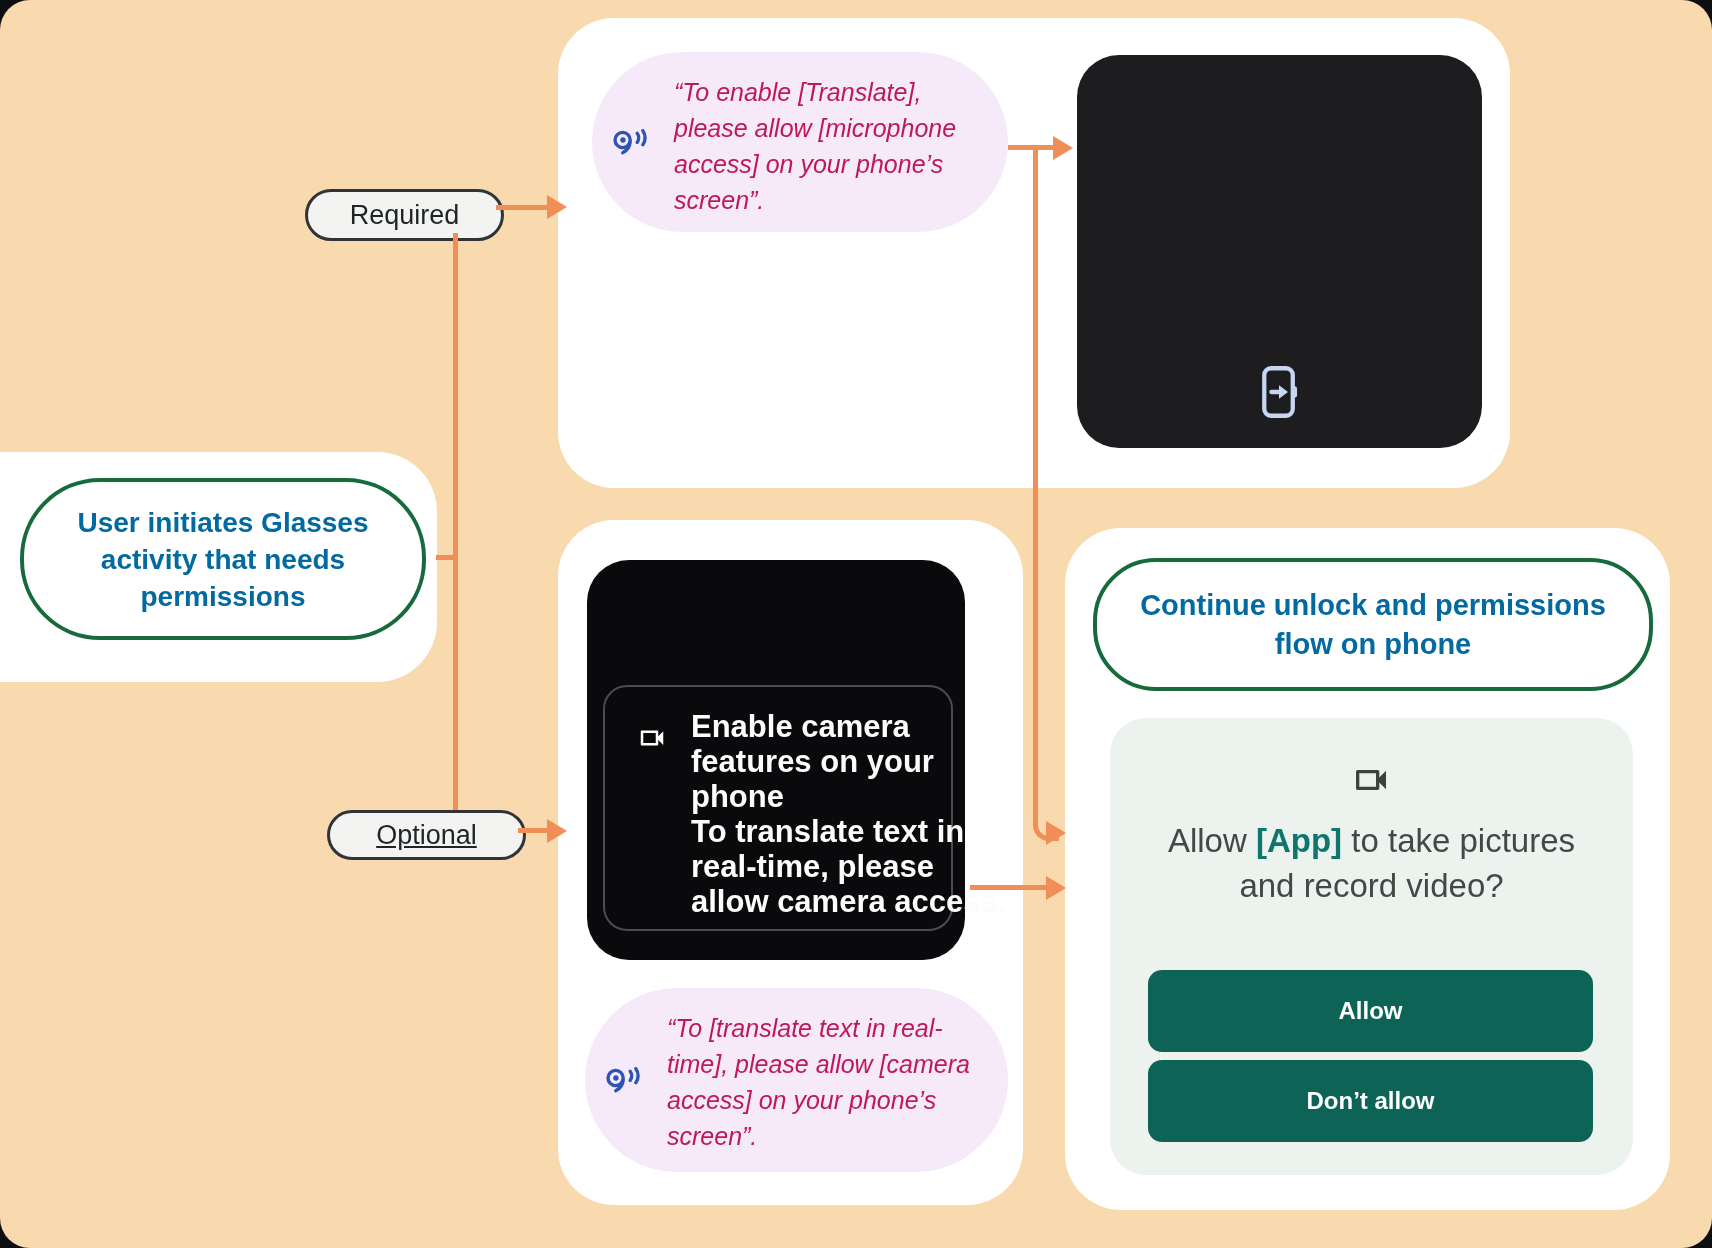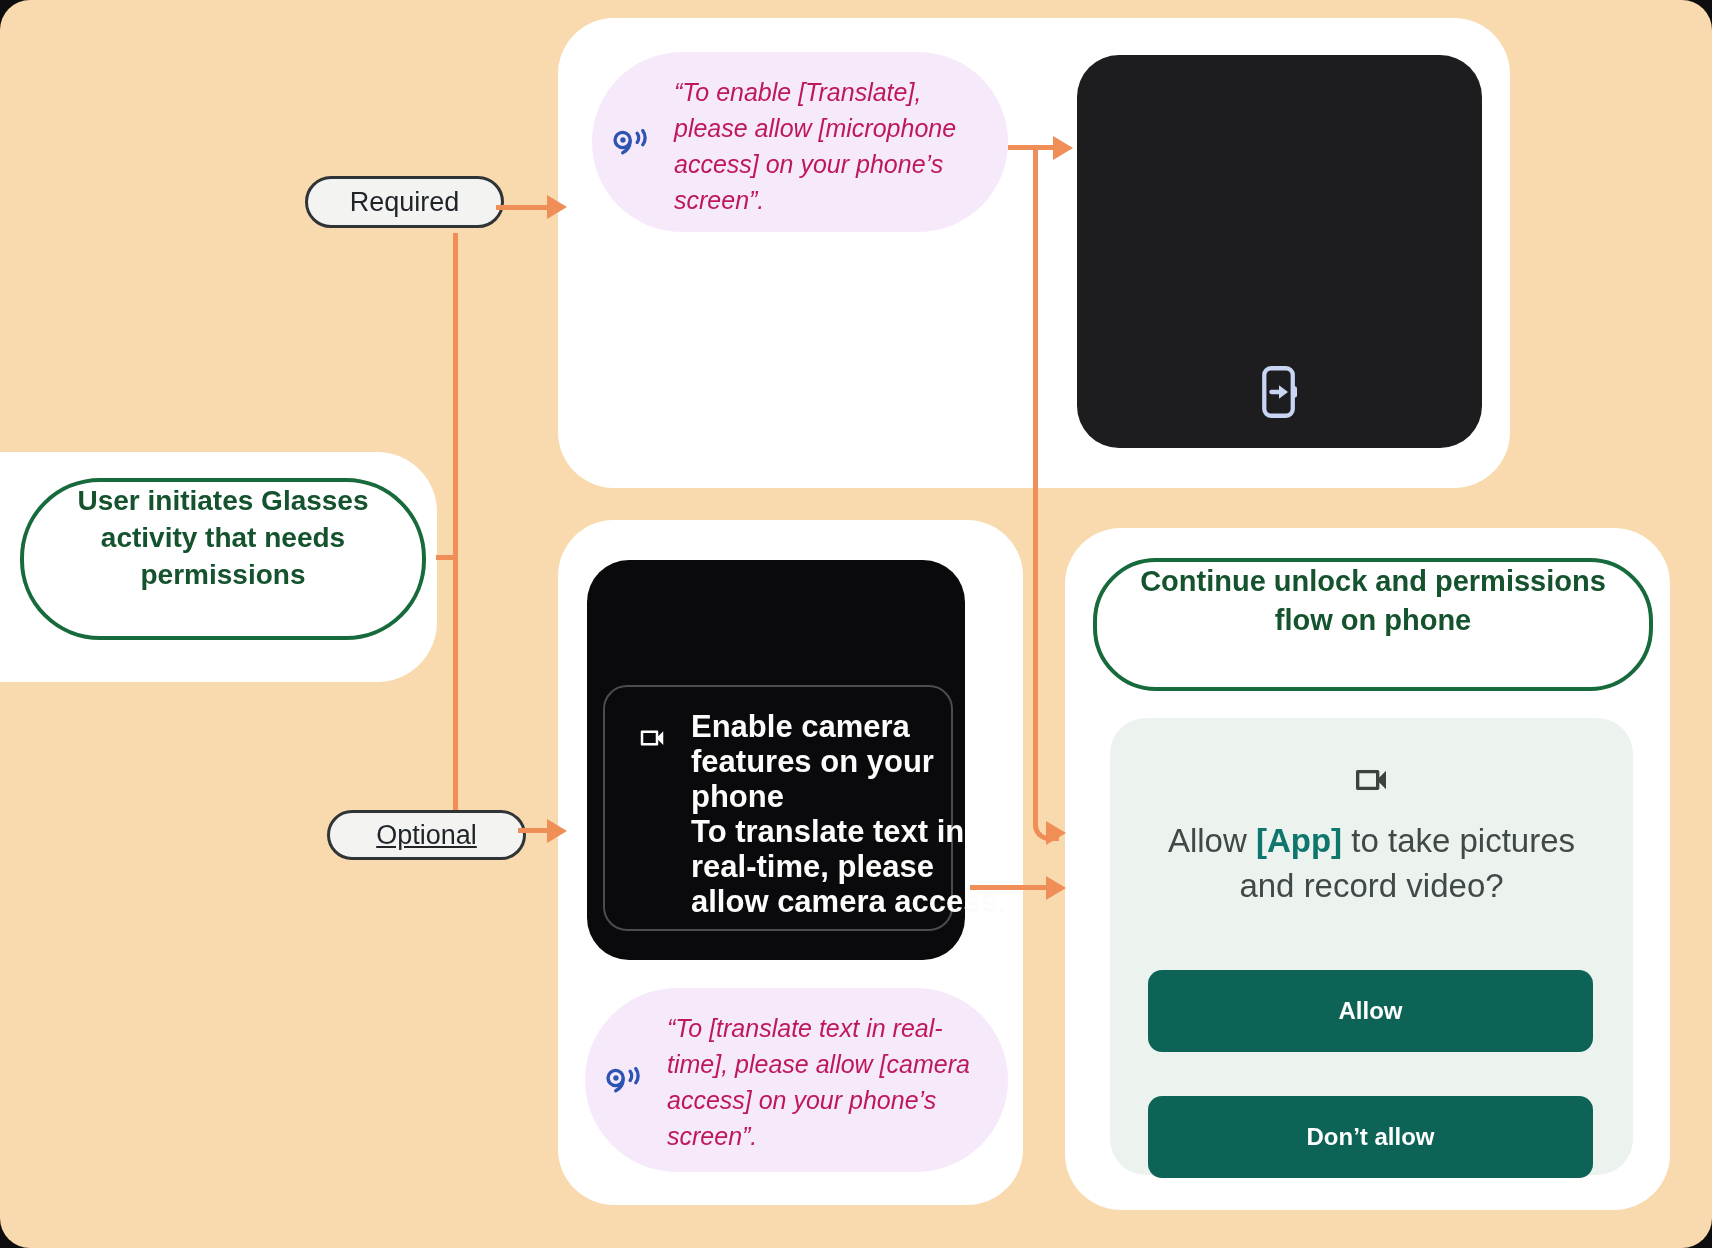--- a/index.html
+++ b/index.html
@@ -10,34 +10,34 @@
   }
   .card{position:absolute;background:#ffffff;border-radius:56px;z-index:1;}
   #top-card{left:558px;top:18px;width:952px;height:470px;}
   #mid-card{left:558px;top:520px;width:465px;height:685px;}
   #right-card{left:1065px;top:528px;width:605px;height:682px;}
   #left-card{left:-60px;top:452px;width:497px;height:230px;border-radius:60px;}
 
   
   .green-pill{
     position:absolute;background:#ffffff;border:4px solid #176A3B;border-radius:80px;
-    display:flex;flex-direction:column;align-items:center;
-    color:#14532d;font-weight:700;text-align:center;z-index:2;
+    display:flex;flex-direction:column;align-items:center;justify-content:center;
+    color:#0369a1;font-weight:700;text-align:center;z-index:2;
   }
   #start-pill{left:20px;top:478px;width:398px;height:154px;font-size:28px;line-height:37px;}
   #phone-header-pill{left:1093px;top:558px;width:552px;height:125px;border-radius:63px;font-size:29px;line-height:39px;}
   .green-pill .ln{white-space:nowrap;}
 
   
   .label-pill{
     position:absolute;background:#F3F3F2;border:3px solid #303437;border-radius:26px;
     display:flex;align-items:center;justify-content:center;
     color:#1F2428;font-size:27px;z-index:2;
   }
-  #required-pill{left:305px;top:176px;width:193px;height:46px;}
+  #required-pill{left:305px;top:189px;width:193px;height:46px;}
   #optional-pill{left:327px;top:810px;width:193px;height:44px;text-decoration:underline;}
 
   
   .voice-bubble{position:absolute;background:#F6E9F9;border-radius:92px;z-index:2;}
   #voice-bubble-mic{left:592px;top:52px;width:416px;height:180px;}
   #voice-bubble-cam{left:585px;top:988px;width:423px;height:184px;}
   .voice-text{position:absolute;left:82px;top:22px;color:#be185d;font-size:25px;
     line-height:36px;font-style:italic;}
   .voice-text .ln{display:block;white-space:nowrap;}
   .hearing-wrap{position:absolute;left:20px;top:77px;width:38px;height:32px;}
@@ -65,21 +65,21 @@
   #dialog-cam-icon{position:absolute;left:241px;top:42px;width:40px;height:40px;color:#3C433F;}
   #dialog-question{position:absolute;left:0;top:100px;width:100%;text-align:center;
     color:#414946;font-size:33px;line-height:45px;}
   #dialog-question .app{font-weight:700;color:#0f766e;}
   .dialog-btn{
     position:absolute;left:38px;width:445px;height:82px;background:#0D6456;border-radius:14px;
     display:flex;align-items:center;justify-content:center;color:#ffffff;
     font-size:24px;font-weight:700;border:none;
   }
   #allow-btn{top:252px;}
-  #dont-allow-btn{top:342px;margin-top:36px;}
+  #dont-allow-btn{top:342px;}
 
   
   .connector{position:absolute;background:#EF8E57;z-index:5;}
   .arrow-head{position:absolute;width:0;height:0;z-index:5;
     border-top:12px solid transparent;border-bottom:12px solid transparent;
     border-left:20px solid #EF8E57;}
   #req-arrow-line{left:496px;top:205px;width:52px;height:5px;}
   #req-arrow-head{left:547px;top:195px;}
   #left-vert-line{left:453px;top:233px;width:5px;height:577px;}
   #left-stub-line{left:436px;top:555px;width:22px;height:5px;}

